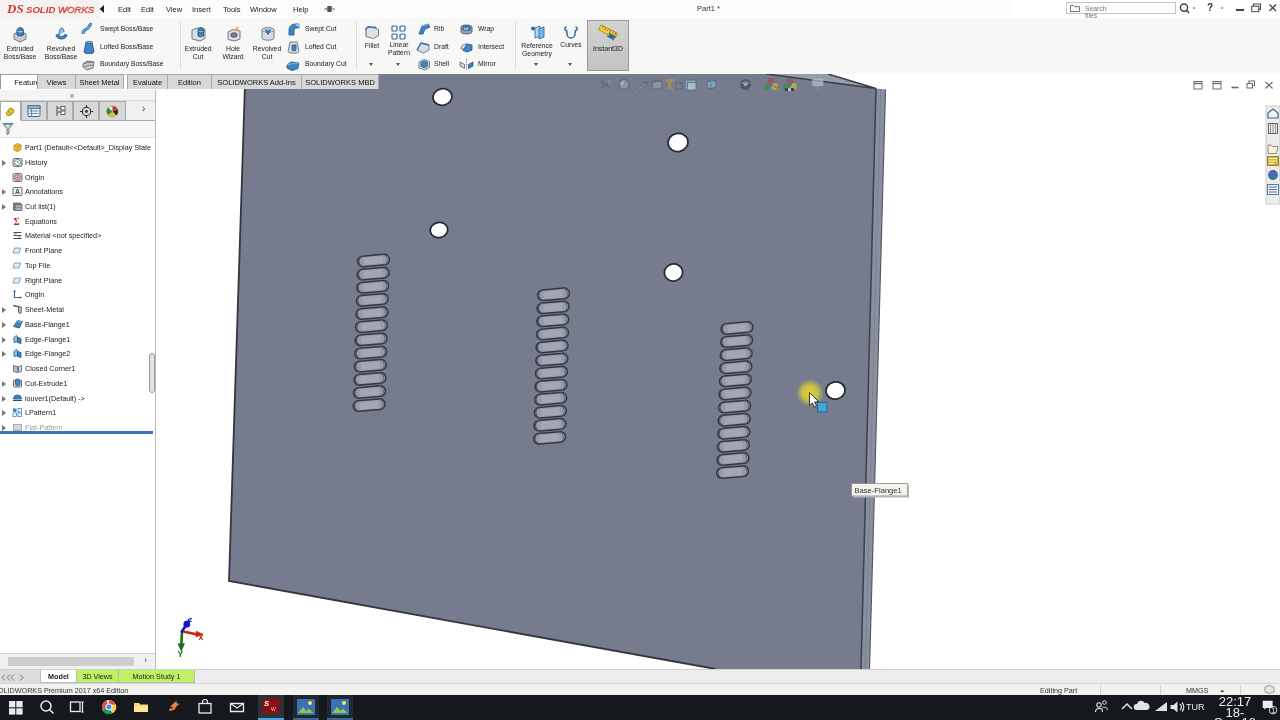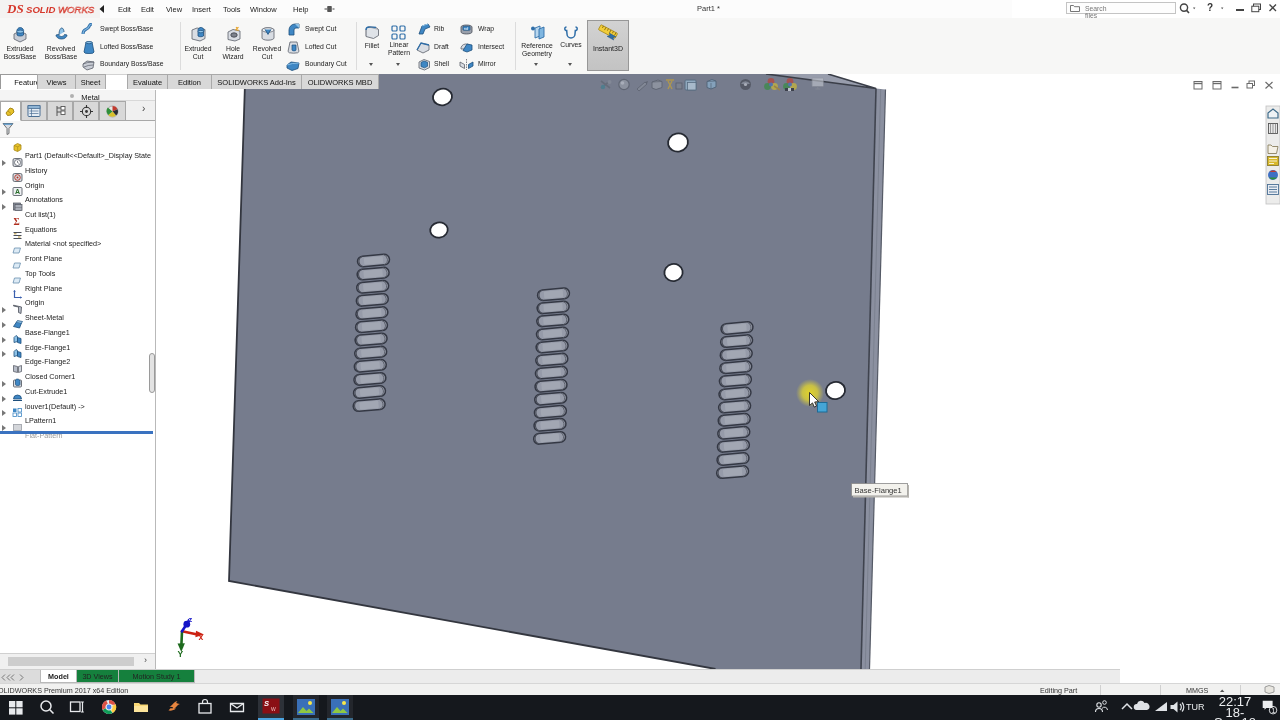--- a/index.html
+++ b/index.html
@@ -18,25 +18,25 @@
   
   #tabstrip{left:0;top:74px;height:16px;z-index:30;}
   .ctab{position:absolute;top:0;height:15px;background:#d8d8d8;border:1px solid #a9a9a9;border-bottom:none;
         font-size:7.5px;color:#111;text-align:center;line-height:15px;box-sizing:border-box;}
   .ctab.act{background:#fff;border-color:#9a9a9a;}
   
   #fmpanel{z-index:20;left:0;top:90px;width:156px;height:579px;background:#fff;border-right:1px solid #b9b9b9;box-sizing:border-box;}
   .ptb{position:absolute;top:11px;height:20px;background:#d8d8d8;border:1px solid #a8a8a8;box-sizing:border-box;}
   .trow{position:absolute;left:0;width:154px;height:14px;font-size:7.2px;color:#1a1a1a;white-space:nowrap;}
   .trow .tic{position:absolute;left:12px;top:1px;width:11px;height:11px;}
-  .trow .ttx{position:absolute;left:25px;top:10px;}
+  .trow .ttx{position:absolute;left:25px;top:2px;}
   .texp{position:absolute;left:2px;top:4px;width:0;height:0;border-top:3px solid transparent;border-bottom:3px solid transparent;border-left:4px solid #777;}
   
-  #modeltabs{left:0;top:669px;width:1120px;height:14px;background:#ececec;border-top:1px solid #cfcfcf;box-sizing:border-box;}
-  .mtab{position:absolute;top:0;height:13px;font-size:7.2px;color:#222;text-align:center;line-height:13px;background:#15803d;border:1px solid #b9b9b9;border-top:none;box-sizing:border-box;}
+  #modeltabs{left:0;top:669px;width:1280px;height:14px;background:#ececec;border-top:1px solid #cfcfcf;box-sizing:border-box;}
+  .mtab{position:absolute;top:0;height:13px;font-size:7.2px;color:#222;text-align:center;line-height:13px;background:#bef264;border:1px solid #b9b9b9;border-top:none;box-sizing:border-box;}
   #statusbar{left:0;top:683px;width:1280px;height:12px;background:#f1f1f0;border-top:1px solid #d6d6d6;box-sizing:border-box;font-size:7.2px;color:#333;}
   #taskbar{left:0;top:695px;width:1280px;height:25px;background:#15181d;}
   .tbi{position:absolute;top:3px;width:18px;height:18px;}
 </style>
 </head>
 <body>
 
 <div id="titlebar" class="abs">
   <svg class="abs" style="left:0;top:0" width="110" height="18" viewBox="0 0 110 18">
     <rect x="0" y="0" width="100" height="18" fill="#f4f3f2"></rect>
@@ -245,25 +245,25 @@
       </g>
       <path d="M12 13 l7 4 -0.6-2.6 3-0.8 -7-4 0.7 2.6 z" fill="#2f6ea8" stroke="#1d4f7c" stroke-width="0.5"></path>
     </svg>
     <div style="font-size:7px;color:#222;margin-top:0">Instant3D</div>
   </div>
 </div>
 
 <div id="tabstrip" class="abs">
   <div class="ctab act" style="left:0;width:58px">Features</div>
   <div class="ctab" style="left:37px;width:39px">Views</div>
-  <div class="ctab" style="left:75px;width:31px">Sheet Metal</div>
+  <div class="ctab" style="left:75px;width:49px">Sheet Metal</div>
   <div class="ctab" style="left:127px;width:41px">Evaluate</div>
   <div class="ctab" style="left:167px;width:45px">Edition</div>
   <div class="ctab" style="left:211px;width:91px">SOLIDWORKS Add-Ins</div>
-  <div class="ctab" style="left:301px;width:78px">OLIDWORKS MBD</div>
+  <div class="ctab" style="left:301px;width:78px">SOLIDWORKS MBD</div>
 </div>
 
 <div id="viewport" class="abs" style="left:155px;top:74px;width:1125px;height:595px;background:#fff;overflow:hidden">
   <svg width="1125" height="595" viewBox="155 74 1125 595" style="position:absolute;left:0;top:0">
     <defs>
       <radialGradient id="ygl" cx="50%" cy="50%" r="50%">
         <stop offset="0%" stop-color="#e8d824" stop-opacity="0.95"></stop>
         <stop offset="55%" stop-color="#e3d62e" stop-opacity="0.75"></stop>
         <stop offset="100%" stop-color="#d8cc40" stop-opacity="0"></stop>
       </radialGradient>
@@ -535,21 +535,21 @@
   <div class="trow" style="top:154.2px">
       <svg class="tic" width="11" height="11" viewBox="0 0 11 11">
         <path d="M2.5 3 h6 l-1.5 5 h-6 z" fill="#cfe2f2" fill-opacity="0.7" stroke="#6a8faf" stroke-width="0.8"></path>
       </svg>
       <span class="ttx" style="">Front Plane</span>
     </div>
   <div class="trow" style="top:168.9px">
       <svg class="tic" width="11" height="11" viewBox="0 0 11 11">
         <path d="M2.5 3 h6 l-1.5 5 h-6 z" fill="#cfe2f2" fill-opacity="0.7" stroke="#6a8faf" stroke-width="0.8"></path>
       </svg>
-      <span class="ttx" style="">Top Tools</span>
+      <span class="ttx" style="">Top File</span>
     </div>
   <div class="trow" style="top:183.7px">
       <svg class="tic" width="11" height="11" viewBox="0 0 11 11">
         <path d="M2.5 3 h6 l-1.5 5 h-6 z" fill="#cfe2f2" fill-opacity="0.7" stroke="#6a8faf" stroke-width="0.8"></path>
       </svg>
       <span class="ttx" style="">Right Plane</span>
     </div>
   <div class="trow" style="top:198.4px">
       <svg class="tic" width="11" height="11" viewBox="0 0 11 11">
         <path d="M2.5 1.5 v7 h7" fill="none" stroke="#3a5fae" stroke-width="1.2"></path>

